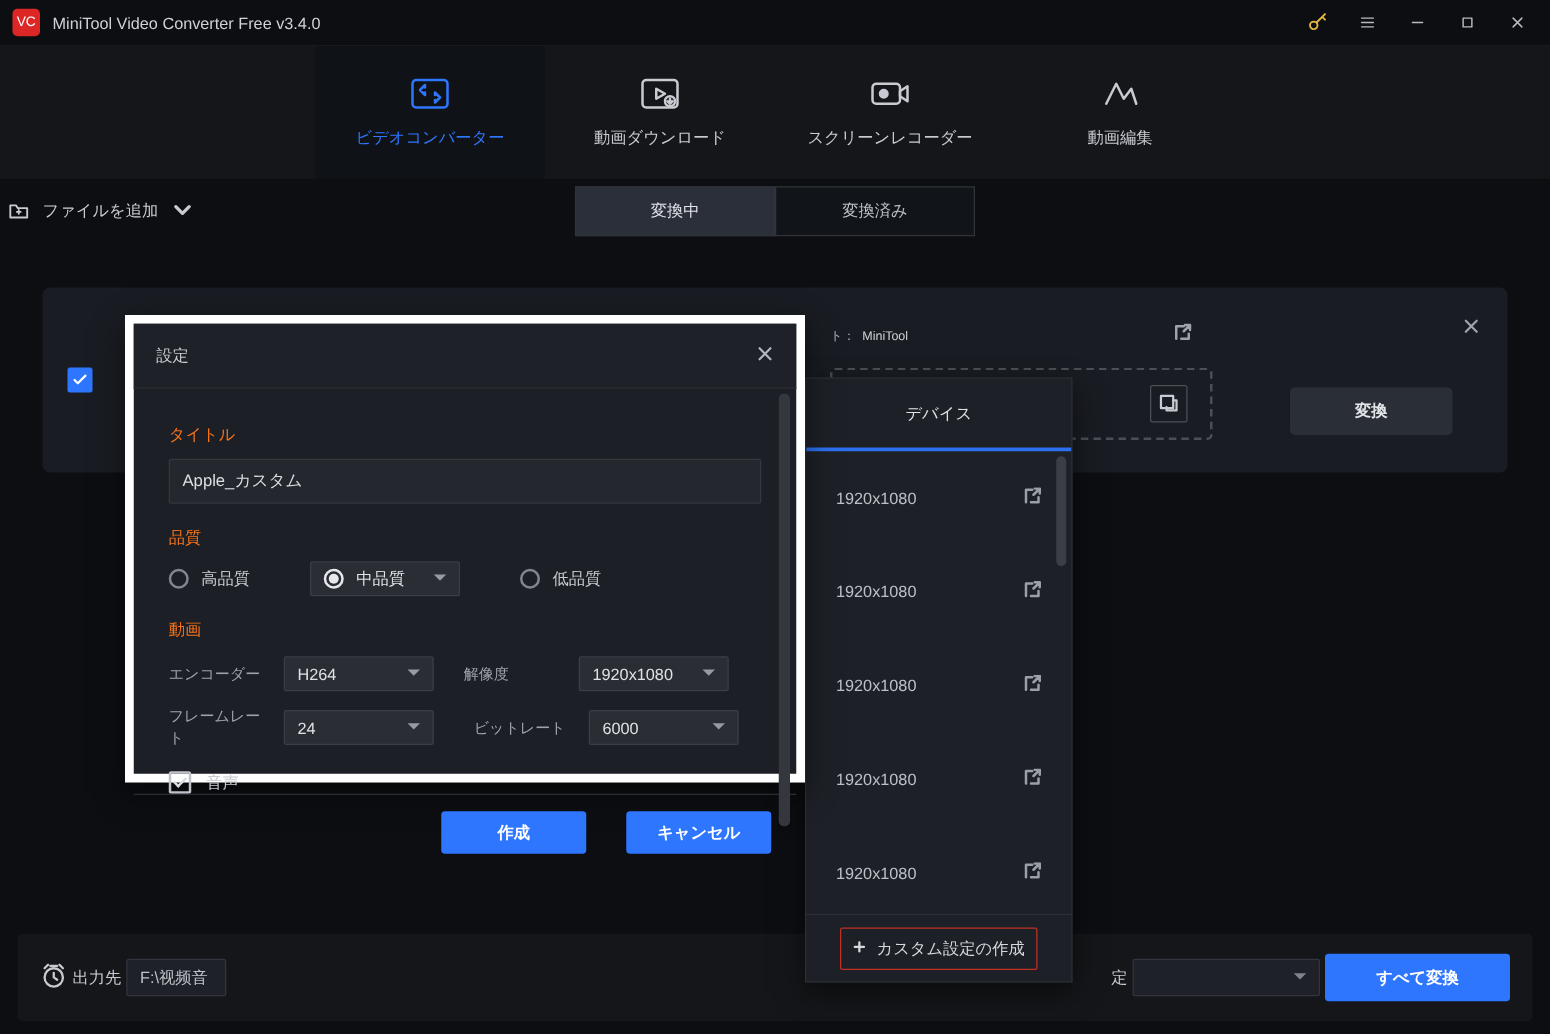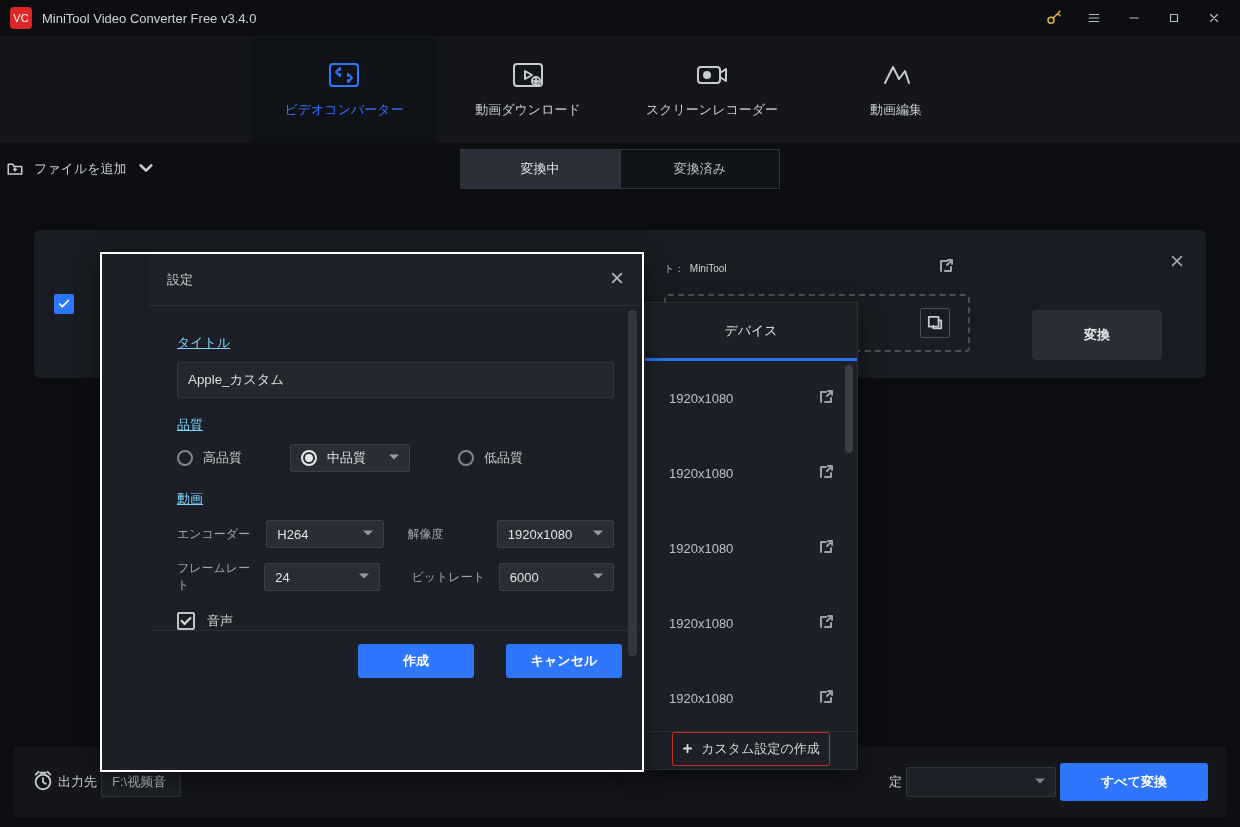--- a/index.html
+++ b/index.html
@@ -51,27 +51,27 @@
   .q-target{font-size:10px;color:#cfd2d7;position:absolute;top:32px;left:630px;}
   .q-target-title{color:#a9adb4;}
   .ext-edit{position:absolute;top:28px;right:252px;color:#9ea3ab;}
   .ext-edit svg{width:16px;height:16px;}
   .q-close{position:absolute;top:24px;right:22px;color:#a0a4ac;}
   .dashed-box{position:absolute;left:630px;top:64px;width:306px;height:58px;border:2px dashed #4a4f57;border-radius:4px;display:flex;align-items:center;color:#c8cbd1;padding:0 18px;gap:14px;justify-content:space-between;}
   .dashed-left{display:flex;align-items:center;gap:14px;}
   .dur{display:flex;align-items:center;gap:8px;}
   .dur svg{width:14px;height:14px;}
   .target-ic{width:30px;height:30px;display:flex;align-items:center;justify-content:center;border:1px solid #4b4f56;border-radius:2px;}
-  .convert-btn{position:absolute;right:44px;top:80px;width:130px;height:50px;display:flex;align-items:center;justify-content:center;background:#2a2e36;border-radius:4px;color:#e2e4e8;font-weight:600;}
-  
-  .modal-set{position:absolute;left:100px;top:252px;width:544px;background:#1c1f25;border:2px solid #ffffff;height:520px;z-index:30;box-shadow:0 8px 22px rgba(0,0,0,0.5);padding-left:47px;}
+  .convert-btn{position:absolute;right:44px;top:80px;width:130px;height:38px;display:flex;align-items:center;justify-content:center;background:#2a2e36;border-radius:4px;color:#e2e4e8;font-weight:600;}
+  
+  .modal-set{position:absolute;left:100px;top:252px;width:544px;background:#1c1f25;border:7px solid #ffffff;height:374px;z-index:30;box-shadow:0 8px 22px rgba(0,0,0,0.5);}
   .set-head{height:52px;display:flex;align-items:center;justify-content:space-between;padding:0 18px;background:#1e2127;border-bottom:1px solid #2a2d33;}
   .set-close svg{width:14px;height:14px;color:#b2b6bd;}
   .set-body{flex:1;padding:10px 28px 0 28px;overflow:auto;}
-  .fld-label{color:#7dd3fc;margin:18px 0 10px;text-decoration:underline;}
+  .fld-label{color:#f97316;margin:18px 0 10px;}
   .title-input{width:100%;height:36px;background:#24272e;border:1px solid #34373e;border-radius:2px;color:#dcdfe3;padding:0 10px;outline:none;}
   .radios{display:flex;gap:48px;margin-top:4px;}
   .rad{display:flex;align-items:center;gap:10px;color:#c9ccd1;}
   .rad .dot{width:16px;height:16px;border-radius:50%;border:2px solid #808690;display:block;position:relative;}
   .rad.sel .dot{border-color:#e6e8ec;}
   .rad.sel .dot::after{content:"";position:absolute;inset:2px;border-radius:50%;background:#e6e8ec;}
   .row2{display:flex;align-items:center;gap:12px;margin-top:12px;}
   .row2 .mini-label{width:80px;color:#9ea3ab;font-size:12px;}
   .sel{flex-basis:120px;height:28px;background:#2a2d34;border:1px solid #3a3e45;border-radius:2px;color:#dfe2e6;padding:0 26px 0 10px;display:flex;align-items:center;position:relative;width:120px;}
   .sel::after{content:"";position:absolute;right:10px;top:50%;transform:translateY(-35%);border:5px solid transparent;border-top-color:#969ba3;}
@@ -82,21 +82,21 @@
   .btn-primary,.btn-secondary{width:116px;height:34px;border-radius:3px;display:flex;align-items:center;justify-content:center;font-weight:600;color:#fff;cursor:pointer;}
   .btn-primary{background:var(--accent);}
   .btn-secondary{background:var(--accent);}
   
   .right-panel{position:absolute;left:644px;top:302px;width:214px;background:#1d2026;border:1px solid #2b2e34;z-index:28;box-shadow:0 8px 22px rgba(0,0,0,0.5);}
   .rp-tabs{height:58px;display:flex;border-bottom:3px solid #2d6fee;}
   .rp-tab{flex:1;display:flex;align-items:center;justify-content:center;color:#dfe2e6;}
   .rp-list{max-height:370px;overflow:auto;}
   .rp-item{height:75px;display:flex;align-items:center;justify-content:space-between;padding:0 24px;color:#bcc0c7;}
   .rp-item svg{width:14px;height:14px;color:#9aa0a9;}
-  .rp-foot{height:38px;display:flex;align-items:flex-start;justify-content:center;border-top:1px solid #2b2e34;}
+  .rp-foot{height:54px;display:flex;align-items:center;justify-content:center;border-top:1px solid #2b2e34;}
   .custom-create{width:158px;height:34px;border:1px solid var(--hl);border-radius:2px;display:flex;align-items:center;justify-content:center;gap:8px;color:#d6d9de;}
   .custom-create svg{width:11px;height:11px;}
   .rp-scroll{position:absolute;right:4px;top:62px;width:8px;height:88px;background:#3a3e45;border-radius:4px;}
   .set-scroll{position:absolute;right:5px;top:56px;width:9px;height:346px;background:#34373e;border-radius:4px;z-index:2;}
   
   .bottombar{position:absolute;left:14px;right:14px;bottom:10px;height:70px;background:#141619;border-radius:4px;display:flex;align-items:center;padding:0 18px;gap:4px;}
   .clock svg{width:22px;height:22px;color:#c7cbd1;}
   .out-label{color:#c7cbd1;font-size:13px;}
   .out-path{width:80px;height:30px;background:#1e2127;border:1px solid #313540;border-radius:2px;color:#bfc3c9;display:flex;align-items:center;padding:0 10px;overflow:hidden;white-space:nowrap;}
   .bottombar-spacer{flex:1;}

